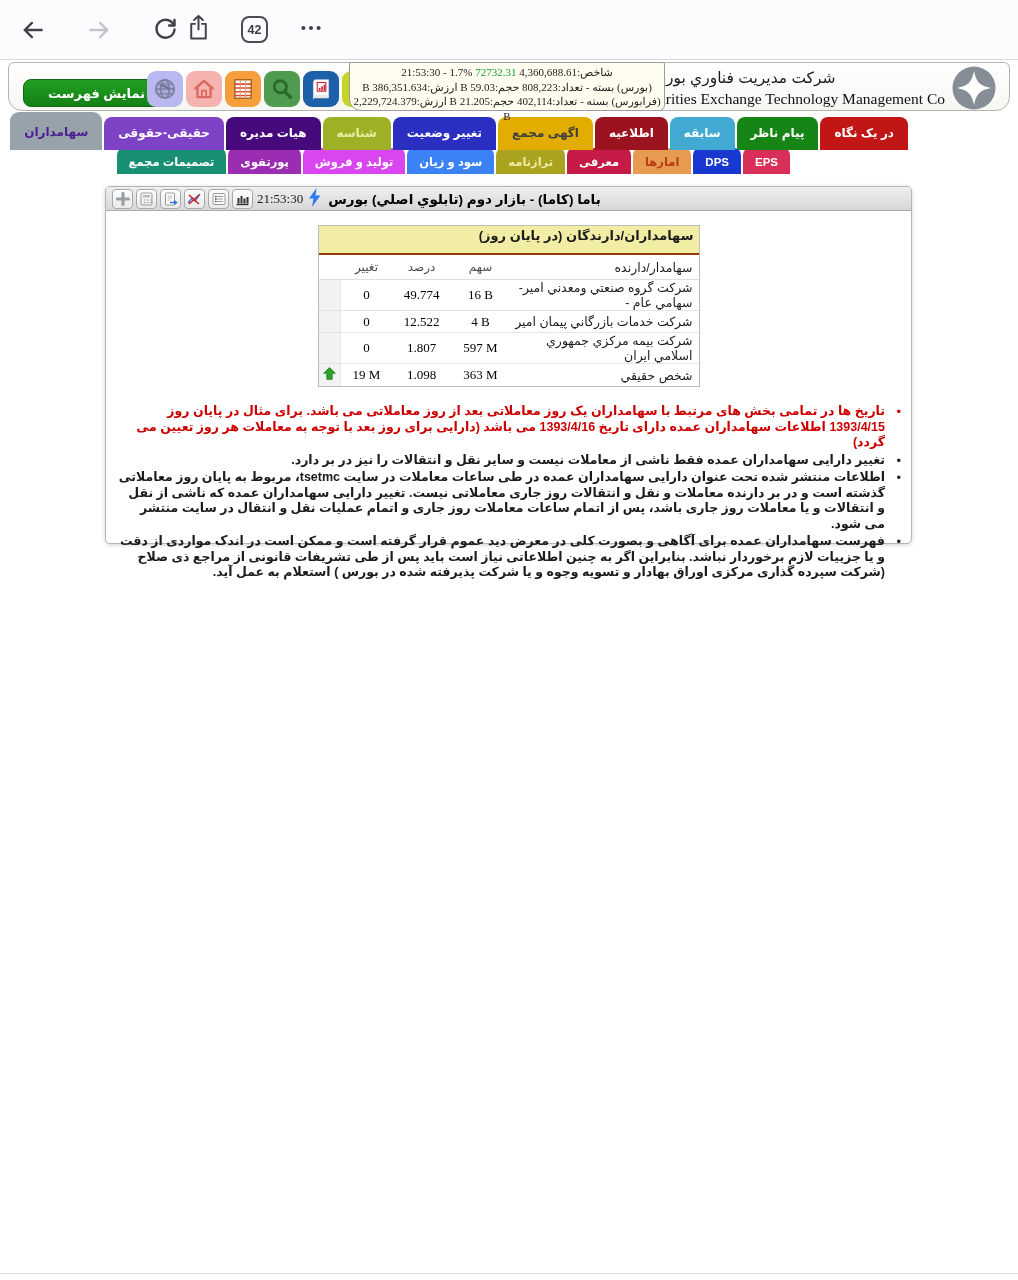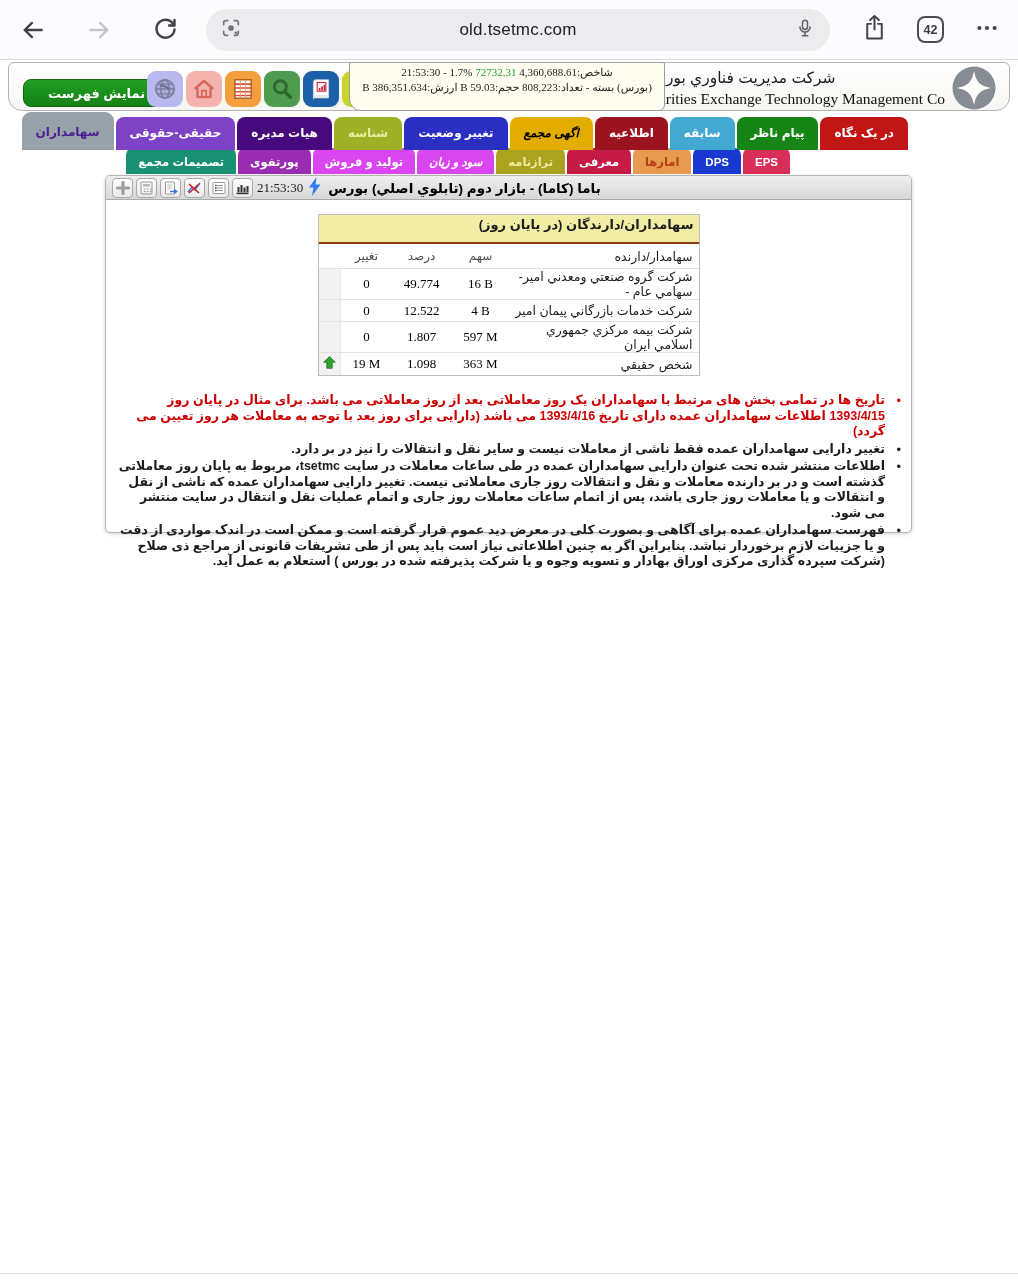--- a/index.html
+++ b/index.html
@@ -45,21 +45,21 @@
     display:flex; flex-direction:row; direction:rtl; align-items:flex-end; gap:2px; z-index:2; }
   .tabrow1 .tab { height:33px; line-height:33px; padding:0 14px; border-radius:8px 8px 0 0;
     font-size:12px; font-weight:bold; white-space:nowrap; direction:rtl; cursor:pointer; }
   .tabrow1 .tab.active { height:38px; line-height:40px; border-radius:9px 9px 0 0; }
   .tabrow2 { position:absolute; top:148px; right:228px; left:60px; height:26px;
     display:flex; flex-direction:row; direction:rtl; align-items:flex-start; gap:2px; z-index:1; }
   .tabrow2 .tab { height:26px; line-height:29px; padding:0 12px; border-radius:7px 7px 0 0;
     font-size:11.5px; font-weight:bold; white-space:nowrap; direction:rtl; cursor:pointer; }
 
   
-  .panel { position:absolute; top:175px; left:105px; width:807px; height:358px;
+  .panel { position:absolute; top:186px; left:105px; width:807px; height:358px;
     background:#fff; border:1px solid #b5b5b5; border-radius:5px; box-shadow:0 1px 4px rgba(0,0,0,.18); }
   .titlebar { height:24px; background:linear-gradient(#efefef,#d7d7d7); border-bottom:1px solid #ababab;
     border-radius:4px 4px 0 0; display:flex; align-items:center; padding:0 6px; }
   .miniicons { display:flex; gap:3px; align-items:center; }
   .minibtn { width:21px; height:20px; background:linear-gradient(#ffffff,#e9e9e9); border:1px solid #a8a8a8;
     border-radius:4px; display:flex; align-items:center; justify-content:center; cursor:pointer; }
   .tbtime { font-family:"Liberation Serif","DejaVu Serif",serif; font-size:13px; color:#1a1a1a; margin-right:6px; margin-left:4px; }
   .tbtitle { margin-right:auto; display:flex; direction:rtl; align-items:center; gap:7px;
     font-size:13.5px; font-weight:bold; color:#000; }
 
@@ -104,36 +104,20 @@
         <path d="M4 12h15 M13 5.5l6.5 6.5-6.5 6.5" stroke="#c3c6c9" stroke-width="2.2" fill="none" stroke-linecap="round"></path>
       </svg>
   </div>
   <div class="gap"></div>
   <div class="navbtn">
     <svg width="27" height="27" viewBox="0 0 24 24">
         <path d="M19.4 8.2A8 8 0 1 0 20 12" stroke="#3f4347" stroke-width="2.2" fill="none" stroke-linecap="round"></path>
         <path d="M20 3.6v4.8h-4.8" stroke="#3f4347" stroke-width="2.2" fill="none" stroke-linecap="round" stroke-linejoin="round"></path>
       </svg>
   </div>
-  <div class="urlpill">
-    <span>
-      <svg width="22" height="22" viewBox="0 0 24 24">
-          <path d="M4 8.5V6.5a2.5 2.5 0 0 1 2.5-2.5h2 M15.5 4h2A2.5 2.5 0 0 1 20 6.5v2 M20 15.5v2a2.5 2.5 0 0 1-2.5 2.5h-2 M8.5 20h-2A2.5 2.5 0 0 1 4 17.5v-2" stroke="#70757a" stroke-width="1.8" fill="none" stroke-linecap="round"></path>
-          <circle cx="12" cy="12" r="3.1" fill="#70757a"></circle>
-          <circle cx="17.3" cy="17.3" r="1.5" fill="#70757a"></circle>
-        </svg>
-    </span>
-    <span class="urltext">old.tsetmc.com</span>
-    <span>
-      <svg width="22" height="22" viewBox="0 0 24 24">
-          <rect x="9.3" y="3.5" width="5.4" height="10" rx="2.7" stroke="#5f6368" stroke-width="1.7" fill="none"></rect>
-          <path d="M6.5 11a5.5 5.5 0 0 0 11 0 M12 16.8v3.4 M9 20.4h6" stroke="#5f6368" stroke-width="1.7" fill="none" stroke-linecap="round"></path>
-        </svg>
-    </span>
-  </div>
   <div class="rightbtns">
     <span>
       <svg width="25" height="27" viewBox="0 0 24 26">
           <path d="M12 2v13 M7.8 5.8 12 1.8l4.2 4" stroke="#3f4347" stroke-width="1.9" fill="none" stroke-linecap="round" stroke-linejoin="round"></path>
           <path d="M8.7 9.5H5v14h14v-14h-3.7" stroke="#3f4347" stroke-width="1.9" fill="none" stroke-linecap="round" stroke-linejoin="round"></path>
         </svg>
     </span>
     <span class="tabcount">42</span>
     <span>
       <svg width="26" height="26" viewBox="0 0 24 24">
@@ -192,52 +176,53 @@
           <rect x="3" y="4" width="8" height="16" fill="#8fc125" stroke="#6a941a"></rect>
           <rect x="13" y="4" width="8" height="7" fill="#d42a1e" stroke="#9c1d14"></rect>
           <rect x="13" y="13" width="8" height="7" fill="#2a8a2a" stroke="#1d661d"></rect>
         </svg>
     </div>
   </div>
 
   <div class="ticker">
     <div><span>شاخص:</span><span>4,360,688.61</span> <span class="green">72732.31</span> <span>%1.7 - 21:53:30</span></div>
     <div>(بورس) بسته - تعداد:808,223 حجم:59.03 B ارزش:386,351.634 B</div>
+    <div>(فرابورس) بسته - تعداد:402,114 حجم:21.205 B ارزش:2,229,724.379 B</div>
   </div>
 
   <div class="companyfa">شرکت مدیریت فناوري بورس تهران</div>
   <div class="companyen serif">Securities Exchange Technology Management Co</div>
 
   <div class="logo">
     <svg width="46" height="46" viewBox="0 0 46 46">
         <circle cx="23" cy="23" r="21.5" fill="#878d95"></circle>
         <path d="M23 6 C25.5 17.5 28.5 20.5 40 23 C28.5 25.5 25.5 28.5 23 40 C20.5 28.5 17.5 25.5 6 23 C17.5 20.5 20.5 17.5 23 6 Z" fill="#fff"></path>
       </svg>
   </div>
 </div>
 
 <div class="tabrow1">
     <div class="tab" style="background: rgb(194, 21, 21); color: rgb(255, 255, 255);">در یک نگاه</div>
     <div class="tab" style="background: rgb(22, 133, 22); color: rgb(255, 255, 255);">پیام ناظر</div>
     <div class="tab" style="background: rgb(65, 169, 210); color: rgb(255, 255, 255);">سابقه</div>
     <div class="tab" style="background: rgb(156, 19, 32); color: rgb(255, 255, 255);">اطلاعیه</div>
-    <div class="tab" style="background: rgb(227, 173, 0); color: #000000; font-style: italic;">اگهی مجمع</div>
+    <div class="tab" style="background: rgb(227, 173, 0); color: #404040;">اگهی مجمع</div>
     <div class="tab" style="background: rgb(42, 47, 194); color: rgb(255, 255, 255);">تغییر وضعیت</div>
     <div class="tab" style="background: rgb(157, 176, 38); color: rgb(226, 240, 160);">شناسه</div>
     <div class="tab" style="background: rgb(70, 10, 124); color: rgb(255, 255, 255);">هیات مدیره</div>
     <div class="tab" style="background: rgb(126, 66, 198); color: rgb(255, 255, 255);">حقیقی-حقوقی</div>
     <div class="tab active" style="background: rgb(152, 162, 171); color: #4c1d95;">سهامداران</div>
   </div>
 <div class="tabrow2">
     <div class="tab" style="background: rgb(217, 46, 87); color: rgb(255, 255, 255);">EPS</div>
     <div class="tab" style="background: rgb(24, 56, 207); color: rgb(255, 255, 255);">DPS</div>
     <div class="tab" style="background: rgb(230, 155, 81); color: rgb(184, 60, 18);">امارها</div>
     <div class="tab" style="background: rgb(198, 27, 70); color: rgb(255, 255, 255);">معرفی</div>
     <div class="tab" style="background: rgb(169, 163, 31); color: rgb(238, 236, 162);">ترازنامه</div>
-    <div class="tab" style="background: #d946ef; color: rgb(255, 255, 255); font-style: italic;">سود و زیان</div>
+    <div class="tab" style="background: #3b82f6; color: rgb(255, 255, 255);">سود و زیان</div>
     <div class="tab" style="background: #d946ef; color: rgb(255, 255, 255);">تولید و فروش</div>
     <div class="tab" style="background: rgb(155, 45, 178); color: rgb(255, 255, 255);">پورتفوی</div>
     <div class="tab" style="background: rgb(25, 144, 115); color: rgb(255, 255, 255);">تصمیمات مجمع</div>
   </div>
 
 <div class="panel">
   <div class="titlebar">
     <div class="miniicons">
       <div class="minibtn">
         <svg width="14" height="14" viewBox="0 0 14 14">

